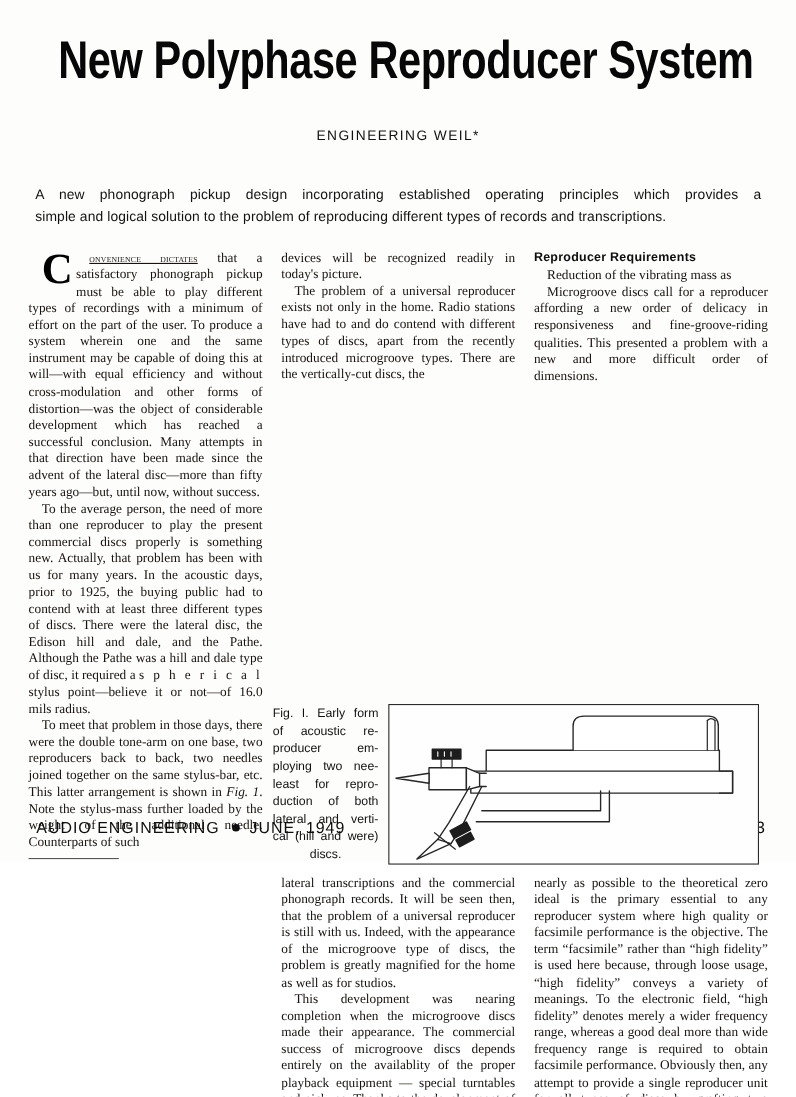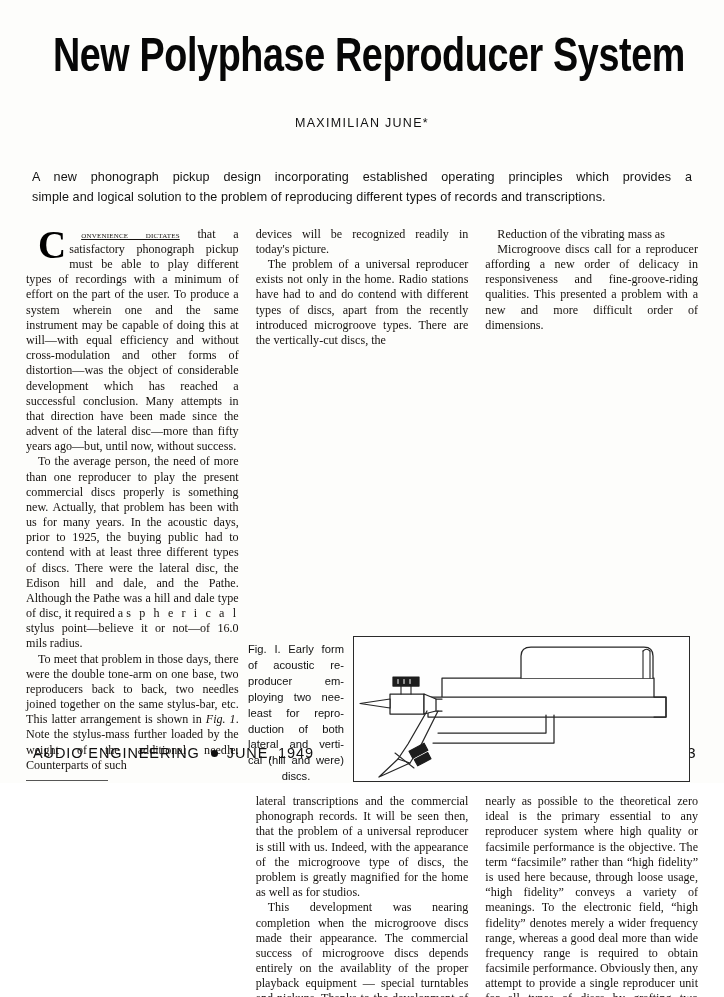--- a/index.html
+++ b/index.html
@@ -119,21 +119,21 @@
     font-weight: 700;
     font-size: 11.3px;
     letter-spacing: 0.25px;
     margin: 0 0 2px 0;
     color: #0d0d0d;
   }
 
   
   .fig-block {
     display: flex;
-    align-items: center;
+    align-items: flex-end;
     margin: 9px 0 9px 0;
     gap: 9px;
   }
   .fig-caption {
     font-family: "Liberation Sans", sans-serif;
     font-size: 11.2px;
     line-height: 1.42;
     width: 96px;
     color: #101010;
     padding-top: 9px;
@@ -174,21 +174,21 @@
   .pageno { font-size: 15px; letter-spacing: 0.5px; }
   .footer-left { white-space: nowrap; }
 </style>
 </head>
 <body>
 
 <div class="page">
 
   <h1 class="title">New Polyphase Reproducer System</h1>
 
-  <div class="byline">MAXIMILIAN JUNE*</div>
+  <div class="byline">ENGINEERING WEIL*</div>
 
   <div class="abstract">
     <span class="ln ln1">A new phonograph pickup design incorporating established operating principles which provides a</span>
     <span class="ln">simple and logical solution to the problem of reproducing different types of records and transcriptions.</span>
   </div>
 
   <div class="cols">
 
     <div class="col">
       <p><span class="dc">C</span><span class="smallcaps">onvenience dictates</span><span> that a satisfactory phonograph pickup must be able to play different types of recordings with a minimum of effort on the part of the user. To produce a system wherein one and the same instrument may be capable of doing this at will—with equal efficiency and without cross-modulation and other forms of distortion—was the object of considerable development which has reached a successful conclusion. Many attempts in that direction have been made since the advent of the lateral disc—more than fifty years ago—but, until now, without success.</span></p>
@@ -199,20 +199,21 @@
 
       <div class="footnote-rule"></div>
     </div>
 
     <div class="col">
       <p class="noind">devices will be recognized readily in today's picture.</p>
       <p>The problem of a universal reproducer exists not only in the home. Radio stations have had to and do contend with different types of discs, apart from the recently introduced microgroove types. There are the vertically-cut discs, the</p>
     </div>
 
     <div class="col">
+      <div class="subhead">Reproducer Requirements</div>
       <p>Reduction of the vibrating mass as</p>
       <p>Microgroove discs call for a reproducer affording a new order of delicacy in responsiveness and fine-groove-riding qualities. This presented a problem with a new and more difficult order of dimensions.</p>
     </div>
   </div>
 
   <div class="fig-block" style="margin-left: 222px; margin-top: -152px; position: relative; z-index: 2;">
     <div class="fig-caption">
       <span class="c-ln">Fig. I. Early form</span>
       <span class="c-ln">of acoustic re-</span>
       <span class="c-ln">producer em-</span>

